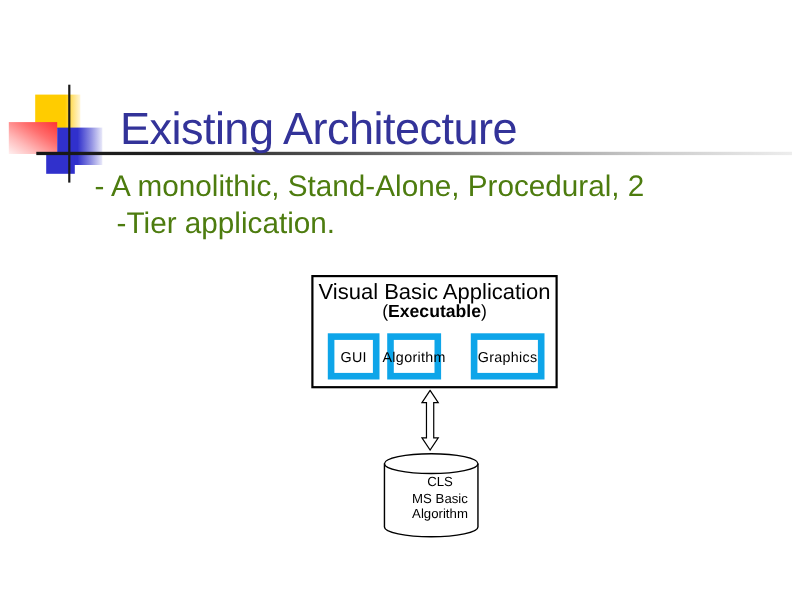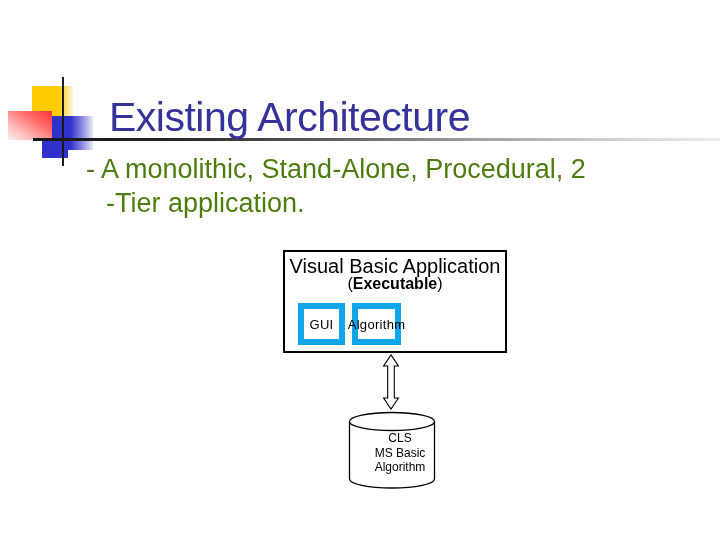--- a/index.html
+++ b/index.html
@@ -126,20 +126,21 @@
   <div class="body-text">
     <div class="body-line-1">- A monolithic, Stand-Alone, Procedural, 2</div>
     <div class="body-line-2">-Tier application.</div>
   </div>
 
   <div class="app-box">
     <div class="app-box-title">Visual Basic Application</div>
     <div class="app-box-subtitle"><span>(</span><span class="bold-word">Executable</span><span>)</span></div>
     <div class="module-box module-gui">GUI</div>
     <div class="module-box module-algo">Algorithm</div>
+    <div class="module-box module-graphics">Graphics</div>
   </div>
 
   <svg class="connector-arrow" width="18" height="56" viewBox="0 0 18 56">
     <path d="M9 0.9 L16.4 12 L12.3 12 L12.3 44 L16.4 44 L9 55.1 L1.6 44 L5.7 44 L5.7 12 L1.6 12 Z" fill="#ffffff" stroke="#000000" stroke-width="1.1"></path>
   </svg>
 
   <svg class="db-cylinder-svg" width="88" height="79" viewBox="0 0 88 79">
     <path d="M1.5 10.5 L1.5 68 A 42.5 9 0 0 0 86.5 68 L86.5 10.5" fill="#ffffff" stroke="#000000" stroke-width="1.3"></path>
     <ellipse cx="44" cy="10.5" rx="42.5" ry="9" fill="#ffffff" stroke="#000000" stroke-width="1.3"></ellipse>
   </svg>

